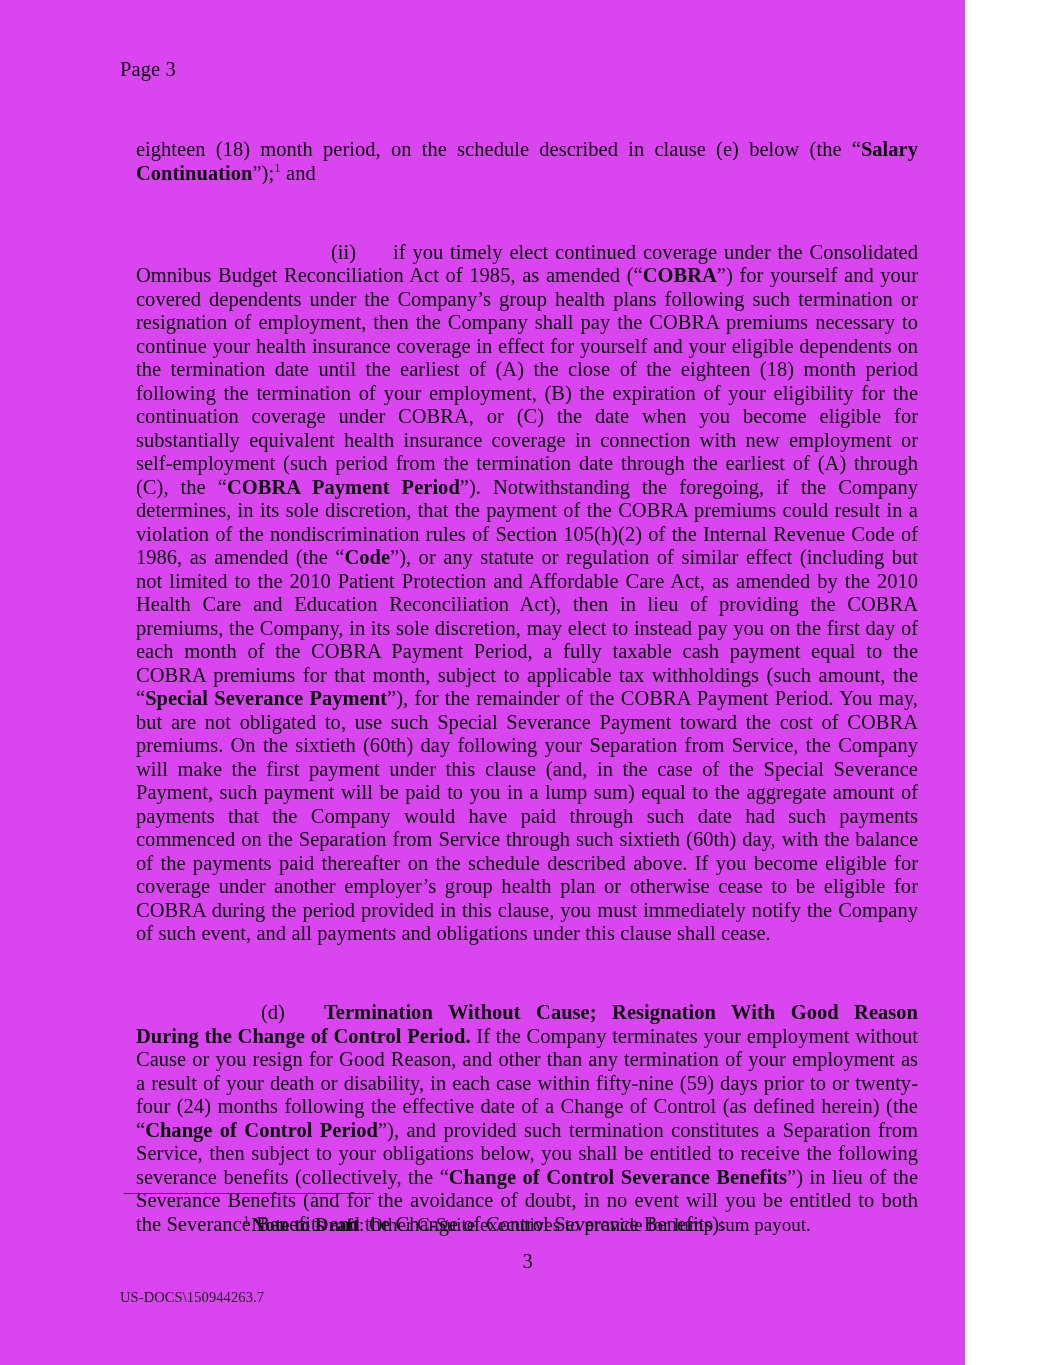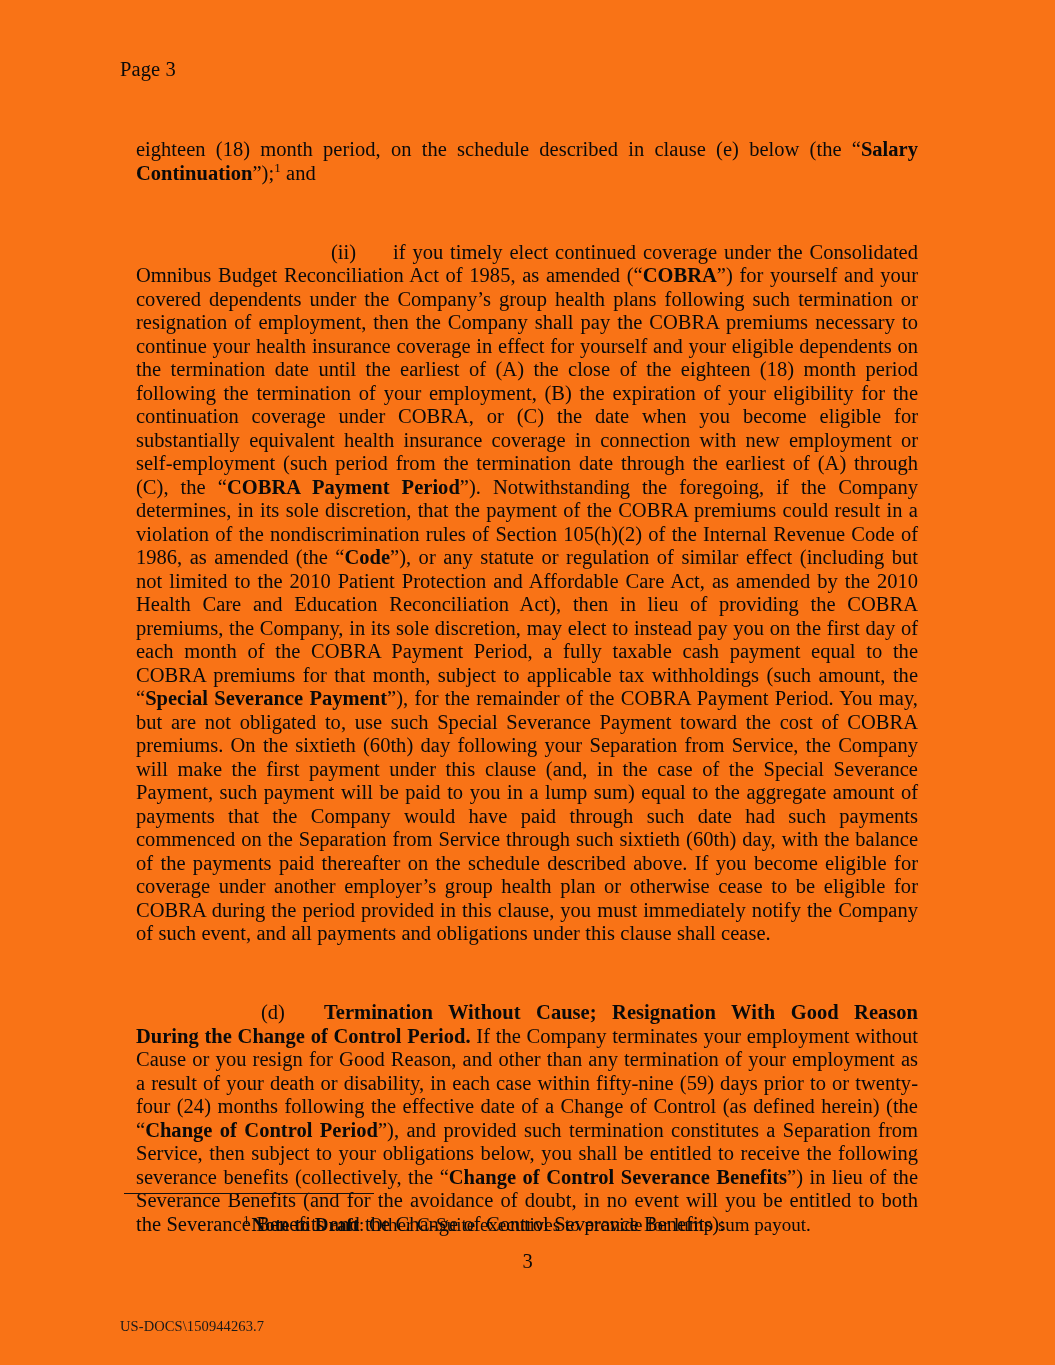--- a/index.html
+++ b/index.html
@@ -12,23 +12,23 @@
     height: 1365px;
     position: relative;
     font-family: "Liberation Serif", "DejaVu Serif", serif;
     color: #0a0a0a;
     -webkit-font-smoothing: antialiased;
   }
 
   .page {
     position: absolute;
     top: 0; left: 0;
-    width: 1055px;
+    width: 965px;
     height: 1365px;
-    background: #f97316;
+    background: #d946ef;
     overflow: hidden;
   }
 
   
   .page-header {
     position: absolute;
     left: 120px;
     top: 57px;
     font-size: 20.5px;
     line-height: 1.2;
@@ -118,21 +118,20 @@
   }
 
   
   .doc-id {
     position: absolute;
     left: 120px;
     top: 1289px;
     font-size: 14.5px;
     letter-spacing: 0.1px;
     color: #1a1a1a;
-    margin-top: 29px;
   }
 </style>
 </head>
 <body>
 
 <div class="page">
 
   <div class="page-header">Page 3</div>
 
   <div class="body-block">

